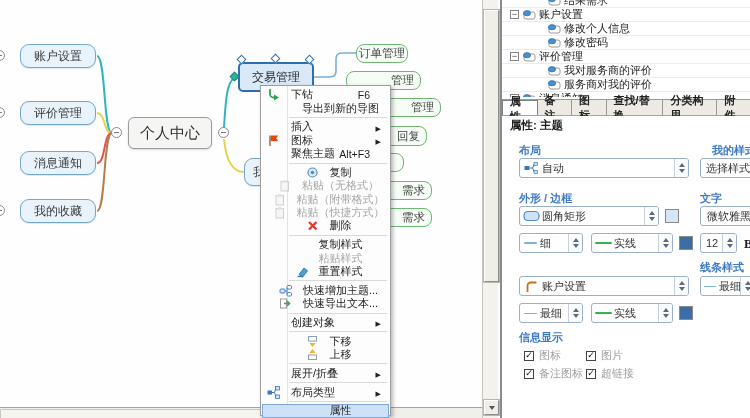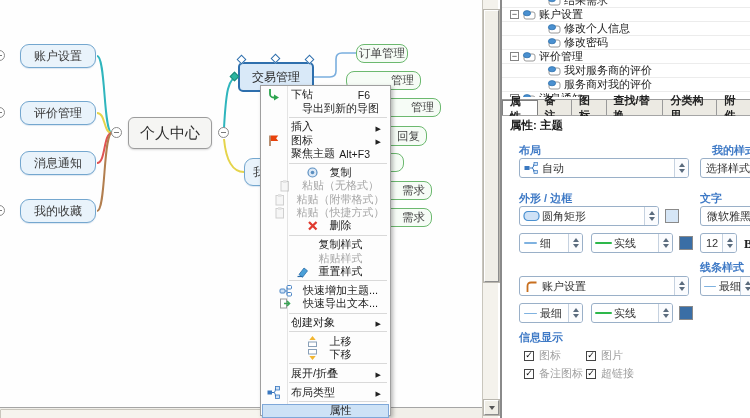--- a/index.html
+++ b/index.html
@@ -295,34 +295,34 @@
     <div class="msep"></div>
     <div class="mi">
       <span class="gut"></span>
       <span class="lbl">创建对象</span>
       <span class="arr"></span>
     </div>
     <div class="msep"></div>
     <div class="mi">
       <span class="gut">
           <svg width="13" height="13">
+            <rect x="2.5" y="1.5" width="8" height="4.5" fill="#fff" stroke="#8aa0b8"></rect>
+            <path d="M6.5,12 l3.2,-4 h-6.4 z" fill="#f2b632"></path>
+          </svg>
+        </span>
+      <span class="lbl">下移</span>
+    </div>
+    <div class="mi">
+      <span class="gut">
+          <svg width="13" height="13">
             <path d="M6.5,1 l3.2,4 h-6.4 z" fill="#f2b632"></path>
             <rect x="2.5" y="7" width="8" height="4.5" fill="#fff" stroke="#8aa0b8"></rect>
           </svg>
         </span>
       <span class="lbl">上移</span>
-    </div>
-    <div class="mi">
-      <span class="gut">
-          <svg width="13" height="13">
-            <rect x="2.5" y="1.5" width="8" height="4.5" fill="#fff" stroke="#8aa0b8"></rect>
-            <path d="M6.5,12 l3.2,-4 h-6.4 z" fill="#f2b632"></path>
-          </svg>
-        </span>
-      <span class="lbl">下移</span>
     </div>
     <div class="msep"></div>
     <div class="mi">
       <span class="gut"></span>
       <span class="lbl">展开/折叠</span>
       <span class="arr"></span>
     </div>
     <div class="msep"></div>
     <div class="mi">
       <span class="gut">

